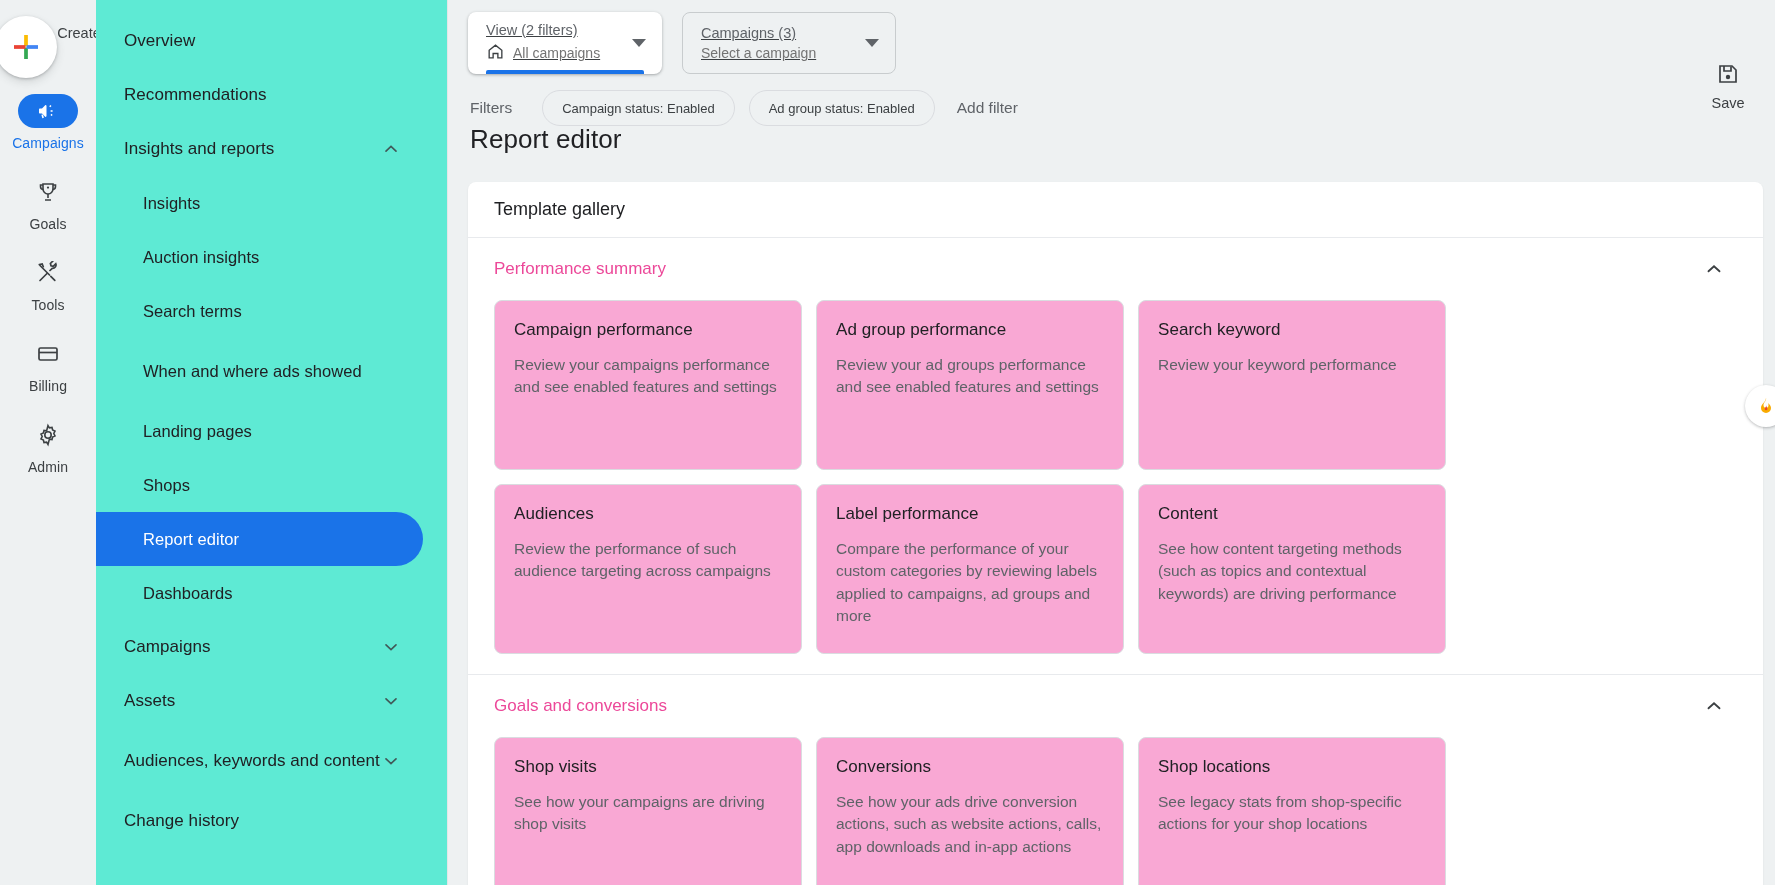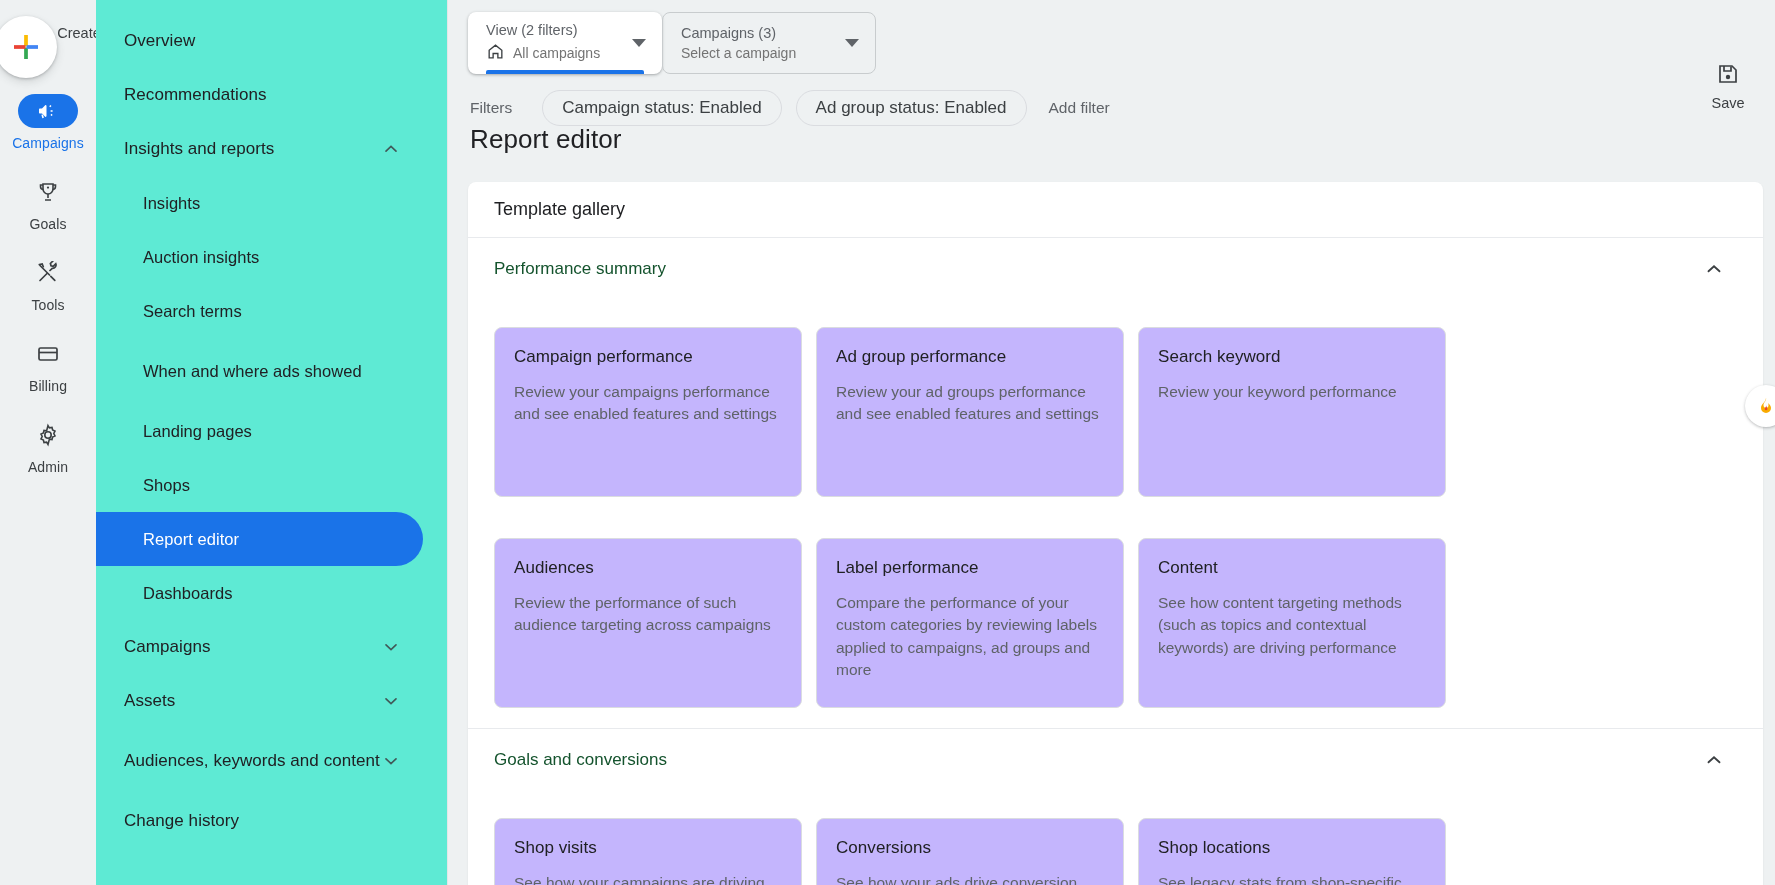--- a/index.html
+++ b/index.html
@@ -63,21 +63,21 @@
   .nav-row.tall { height: 66px; }
   .nav-row.selected { background: #1a73e8; }
   .nav-row.selected .nav-text { color: #fff; font-weight: 500; }
   .chev { width: 20px; height: 20px; flex: 0 0 20px; opacity: .85; }
 
   
   .main { flex: 1 1 auto; position: relative; background: #eef1f2; min-width: 0; }
 
   .topbar { padding: 12px 0 0 0; position: relative; height: 140px; }
 
-  .selector-row { display: flex; align-items: flex-start; gap: 0; padding-left: 20px; }
+  .selector-row { display: flex; align-items: flex-start; gap: 20px; padding-left: 20px; text-decoration: underline; }
   .selector {
     position: relative;
     min-width: 210px;
     height: 62px;
     border-radius: 8px;
     padding: 9px 48px 8px 18px;
     display: flex; flex-direction: column; justify-content: center;
     cursor: pointer;
   }
   .selector.view {
@@ -101,21 +101,21 @@
     width: 0; height: 0;
     border-left: 7px solid transparent; border-right: 7px solid transparent;
     border-top: 8px solid #5f6368;
   }
 
   .filters-row { display: flex; align-items: center; gap: 14px; padding-left: 22px; margin-top: 16px; }
   .filters-label { font-size: 15.5px; color: #5f6368; margin-right: 16px; }
   .chip {
     height: 36px; border-radius: 18px; border: 1px solid #dadce0;
     padding: 0 19px; display: flex; align-items: center;
-    font-size: 17px; color: #3c4043; background: transparent; cursor: pointer;
+    font-size: 13px; color: #3c4043; background: transparent; cursor: pointer;
     white-space: nowrap;
   }
   .add-filter { font-size: 15.5px; color: #5f6368; padding: 0 8px; cursor: pointer; }
 
   .save-btn {
     position: absolute; right: 12px; top: 62px;
     display: flex; flex-direction: column; align-items: center; cursor: pointer;
     width: 70px;
   }
   .save-btn .save-lbl { font-size: 14.5px; color: #3c4043; margin-top: 5px; }
@@ -139,32 +139,31 @@
     padding: 0 26px; font-size: 18px; color: #202124;
     border-bottom: 1px solid #e8eaed;
   }
   .sections { padding: 0; }
   .section { border-bottom: 1px solid #e8eaed; padding: 0 26px 20px 26px; }
   .section:last-child { border-bottom: none; }
   .section-head {
     height: 62px; display: flex; align-items: center; justify-content: space-between;
     cursor: pointer;
   }
-  .section-title { font-size: 17px; color: #14532d; }
+  .section-title { font-size: 17px; color: #ec4899; }
   .section-chev { width: 22px; height: 22px; margin-right: 12px; }
 
   .card-grid { display: flex; flex-wrap: wrap; gap: 14px; }
   .tpl-card {
     width: 308px; min-height: 170px;
     border: 1px solid #dadce0; border-radius: 8px;
     padding: 19px 19px 16px 19px;
     cursor: pointer;
-    background: #c4b5fd;
+    background: #f9a8d4;
     transition: box-shadow .15s;
-    margin-top: 27px;
   }
   .tpl-title { font-size: 17px; color: #202124; margin-bottom: 14px; letter-spacing: .05px; }
   .tpl-desc { font-size: 15.5px; color: #5f6368; line-height: 1.45; }
 
   
   .help-fab {
     position: absolute; right: -12px; top: 385px;
     width: 42px; height: 42px; border-radius: 50%;
     background: #fff; box-shadow: 0 1px 3px rgba(60,64,67,.35);
     display: flex; align-items: center; justify-content: center;

